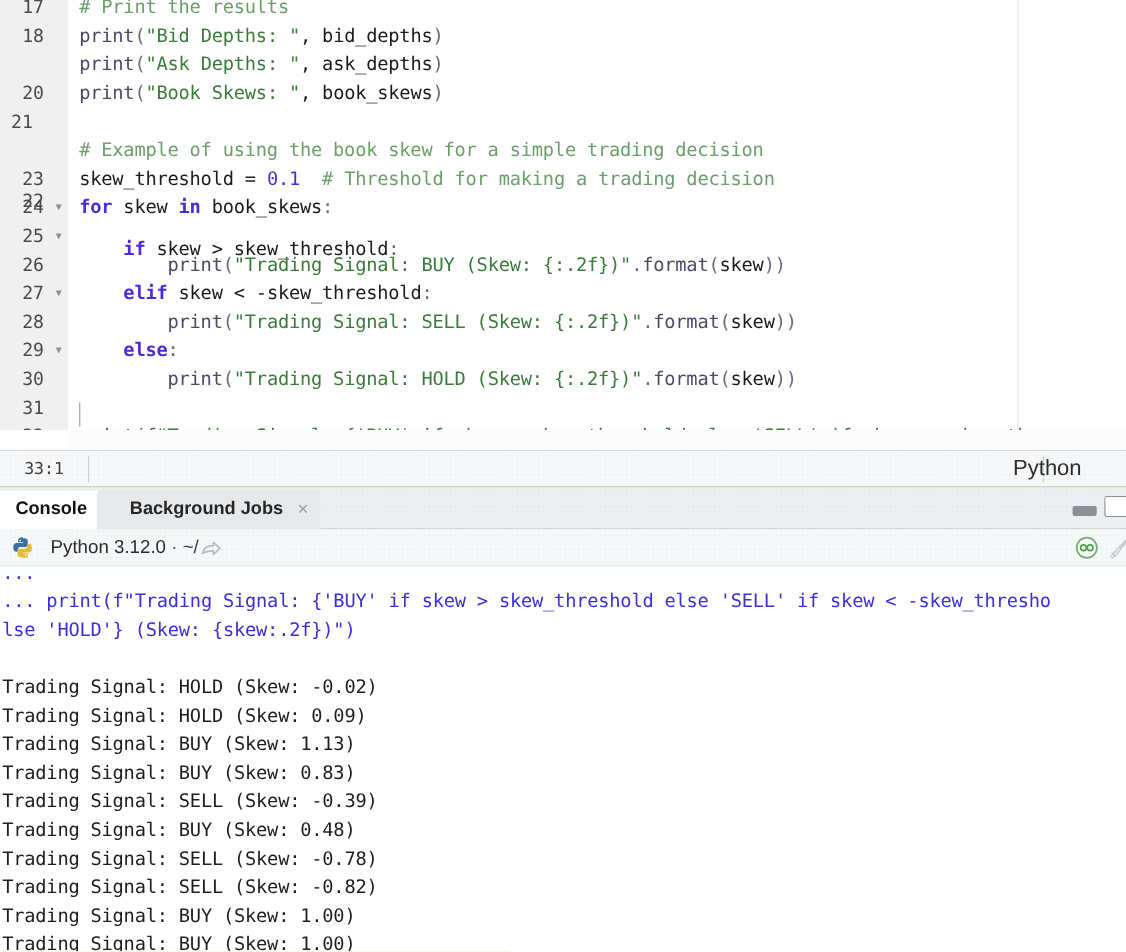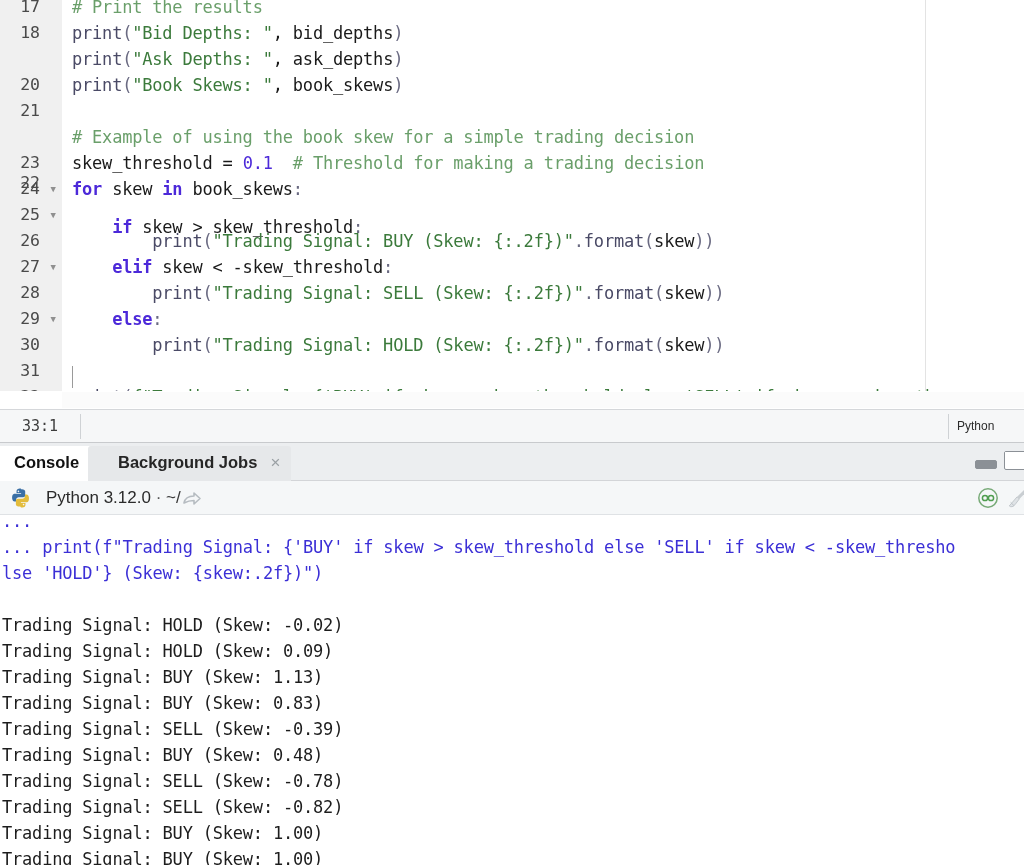--- a/index.html
+++ b/index.html
@@ -51,22 +51,22 @@
   }
   .editor-status .dots{position:absolute;left:0;top:0;width:1024px;height:33px;
     background-image:radial-gradient(#dfe3e6 0.6px, transparent 0.6px);
     background-size:4px 4px;opacity:.85;}
   .status-pos{
     position:absolute;left:0;top:0;width:80px;height:33px;line-height:33px;text-align:center;
     font-family:"DejaVu Sans Mono","Liberation Mono",monospace;font-size:15px;color:#3d3d3d;
   }
   .status-sep{position:absolute;top:4px;width:1px;height:25px;background:#cfd2d5;}
   .status-lang{
-    position:absolute;left:957px;top:0;height:33px;line-height:33px;
-    font-size:12px;color:#2c2c2c;white-space:nowrap;
+    position:absolute;left:921px;top:0;height:33px;line-height:33px;
+    font-size:20px;color:#2c2c2c;white-space:nowrap;
   }
 
   
   .console-pane{position:absolute;left:0;top:443px;width:1024px;height:422px;background:#bef264;overflow:hidden;}
 
   .tabbar{position:absolute;left:0;top:0;width:1024px;height:38px;background:#eceef0;
           border-bottom:1px solid #d3d5d8;box-sizing:border-box;}
   .tabbar .dots{position:absolute;left:0;top:0;width:1024px;height:37px;
     background-image:radial-gradient(#dcdfe2 0.6px, transparent 0.6px);
     background-size:4px 4px;}
@@ -113,21 +113,21 @@
 
 <div class="app">
 
   <div class="editor-pane">
     <div class="editor-scroll">
       <div class="gutter" id="gutter">
           <div class="gutter-line" style="top: -6px;">17</div>
           <div class="gutter-line" style="top: 20px;">18</div>
           <div class="gutter-line" style="top: 46px; margin-left: 48px;">19</div>
           <div class="gutter-line" style="top: 72px;">20</div>
-          <div class="gutter-line" style="top: 98px;">21</div>
+          <div class="gutter-line" style="top: 98px; text-align: center;">21</div>
           <div class="gutter-line" style="top: 124px; margin-top: 46px;">22</div>
           <div class="gutter-line" style="top: 150px;">23</div>
           <div class="gutter-line" style="top: 176px;">24<span class="fold">▼</span></div>
           <div class="gutter-line" style="top: 202px;">25<span class="fold">▼</span></div>
           <div class="gutter-line" style="top: 228px;">26</div>
           <div class="gutter-line" style="top: 254px;">27<span class="fold">▼</span></div>
           <div class="gutter-line" style="top: 280px;">28</div>
           <div class="gutter-line" style="top: 306px;">29<span class="fold">▼</span></div>
           <div class="gutter-line" style="top: 332px;">30</div>
           <div class="gutter-line" style="top: 358px;">31</div>

